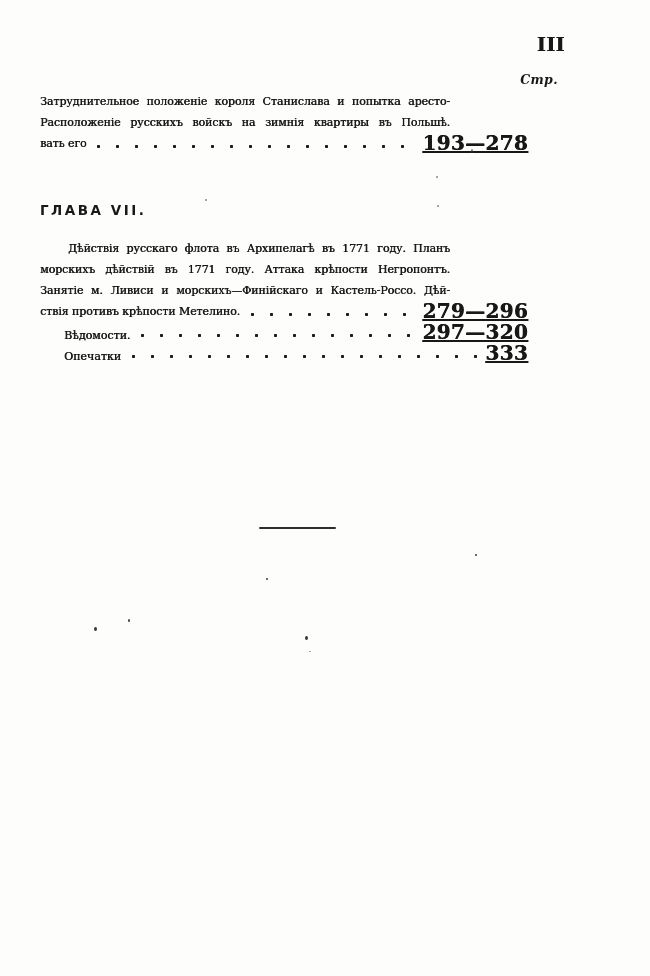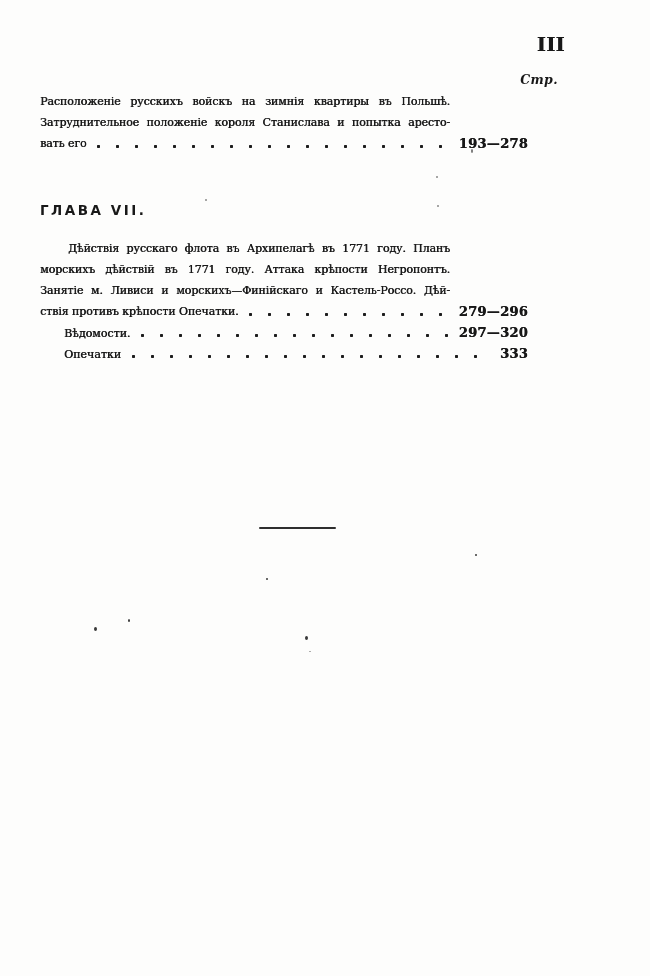--- a/index.html
+++ b/index.html
@@ -63,24 +63,25 @@
   .lead {
     flex: 1;
     align-self: flex-end;
     height: 5px;
     margin: 0 8px 5px 10px;
     background-image: radial-gradient(circle at 2.5px 2.5px, #1c1c1c 1.35px, transparent 1.8px);
     background-size: 19px 5px;
     background-repeat: repeat-x;
   }
   .pagenums {
-    font-size: 13px;
+    font-size: 20px;
     font-weight: 700;
     letter-spacing: 0.3px;
     white-space: nowrap;
+    text-decoration: underline;
   }
 
   .chapter-heading {
     position: absolute;
     left: 40px;
     top: 202px;
     width: 488px;
     text-align: left;
     font-family: "DejaVu Sans", sans-serif;
     font-weight: 700;
@@ -124,37 +125,37 @@
 </head>
 <body>
 
 <div class="page">
 
   <div class="folio ink">III</div>
 
   <div class="col-header">Стр.</div>
 
   <div class="entry entry-prev ink">
+    <div class="jline">Затруднительное положеніе короля Станислава и попытка аресто-</div>
     <div class="jline">Расположеніе русскихъ войскъ на зимнія квартиры въ Польшѣ.</div>
-    <div class="jline">Затруднительное положеніе короля Станислава и попытка аресто-</div>
     <div class="lastline">
       <span class="lab">вать его</span>
       <span class="lead"></span>
       <span class="pagenums">193—278</span>
     </div>
   </div>
 
   <div class="chapter-heading">ГЛАВА VII.</div>
 
   <div class="entry entry-ch7 ink">
     <div class="jline indent">Дѣйствія русскаго флота въ Архипелагѣ въ 1771 году. Планъ</div>
     <div class="jline">морскихъ дѣйствій въ 1771 году. Аттака крѣпости Негропонтъ.</div>
     <div class="jline">Занятіе м. Ливиси и морскихъ—Финійскаго и Кастель-Россо. Дѣй-</div>
     <div class="lastline">
-      <span class="lab">ствія противъ крѣпости Опечатки.</span>
+      <span class="lab">ствія противъ крѣпости Метелино.</span>
       <span class="lead"></span>
       <span class="pagenums">279—296</span>
     </div>
   </div>
 
   <div class="items ink">
     <div class="item">
       <span class="label">Вѣдомости.</span>
       <span class="lead"></span>
       <span class="pagenums">297—320</span>

